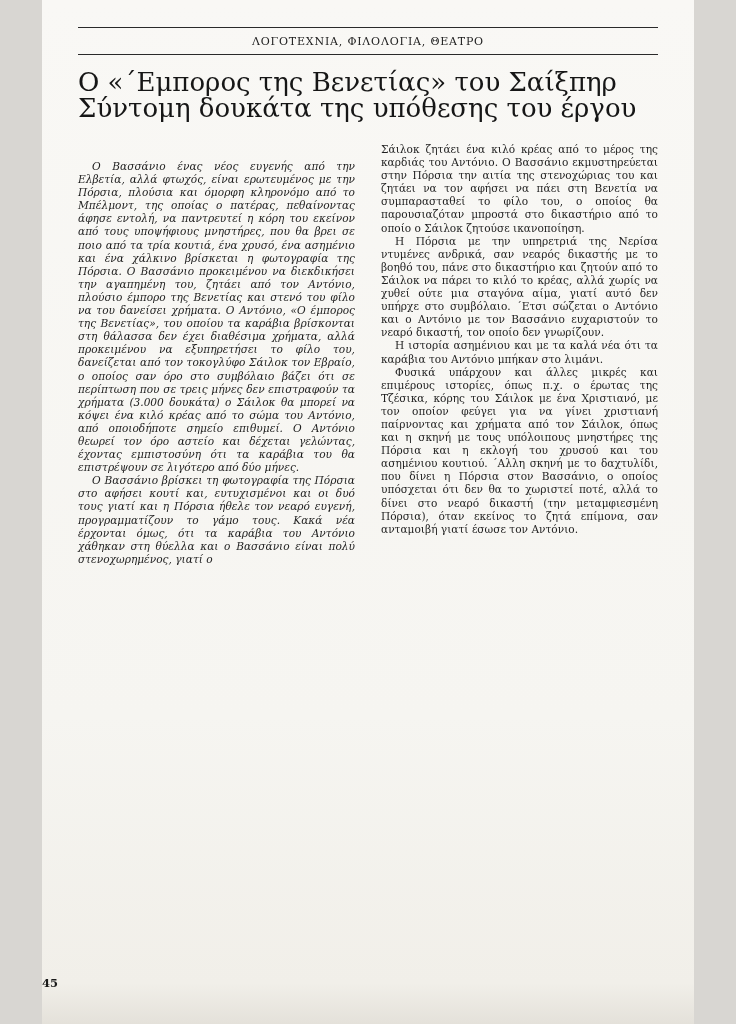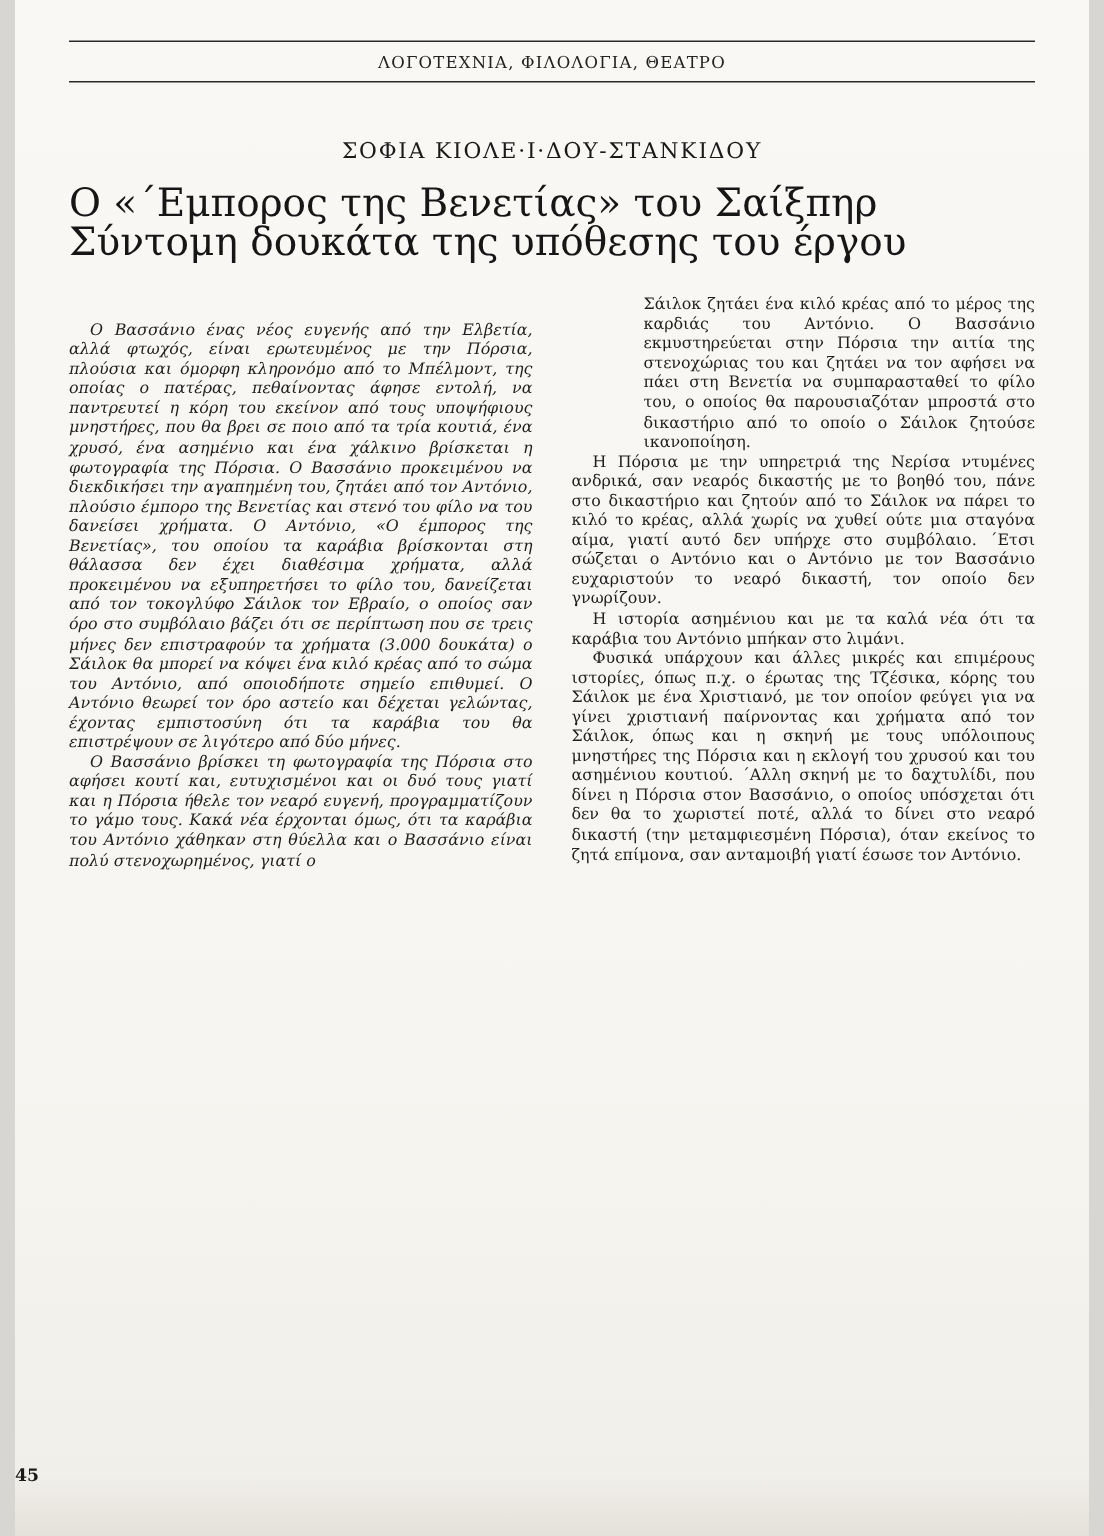--- a/index.html
+++ b/index.html
@@ -3,21 +3,21 @@
 <meta charset="utf-8">
 <style>
   html, body {
     margin: 0;
     padding: 0;
     background: #d8d6d2;
     font-family: "DejaVu Serif", "Liberation Serif", serif;
   }
   .page {
     position: relative;
-    width: 716px;
+    width: 652px;
     height: 1024px;
     margin: 0 auto;
     background: linear-gradient(180deg, #f9f8f5 0%, #f6f5f1 70%, #f1efe9 96%, #e4e1da 100%);
     color: #1c1c1c;
     overflow: hidden;
     box-sizing: border-box;
   }
   .content {
     padding: 0 36px;
   }
@@ -60,42 +60,41 @@
     font-size: 10.6px;
     line-height: 13.1px;
     text-align: justify;
     color: #1e1e1e;
   }
   .col-left { padding-top: 17px; font-style: italic; }
   .col p {
     margin: 0;
   }
   .col p.indent { text-indent: 14px; }
-  .col p.no-indent { text-indent: 0; margin-left: 48px; }
+  .col p.no-indent { text-indent: 0; }
   .page-number {
     position: absolute;
     left: 0;
     right: 0;
     bottom: 34px;
     font-weight: bold;
     font-size: 11.5px;
     color: #1a1a1a;
   }
 </style>
 </head>
 <body>
 
 <div class="page">
   <div class="content">
 
     <div class="rule rule-top"></div>
     <div class="running-head">ΛΟΓΟΤΕΧΝΙΑ, ΦΙΛΟΛΟΓΙΑ, ΘΕΑΤΡΟ</div>
     <div class="rule rule-bottom"></div>
 
-    <div class="author">ΣΟΦΙΑ ΚΙΟΛΕ·Ι·ΔΟΥ-ΣΤΑΝΚΙΔΟΥ</div>
 
     <h1 class="title">
       <span style="display:block">Ο «΄Εμπορος της Βενετίας» του Σαίξπηρ</span>
       <span style="display:block">Σύντομη δουκάτα της υπόθεσης του έργου</span>
     </h1>
 
     <div class="columns">
       <div class="col col-left">
         <p class="indent">Ο Βασσάνιο ένας νέος ευγενής από την Ελβετία, αλλά φτωχός, είναι ερωτευμένος με την Πόρσια, πλούσια και όμορφη κληρονόμο από το Μπέλμοντ, της οποίας ο πατέρας, πεθαίνοντας άφησε εντολή, να παντρευτεί η κόρη του εκείνον από τους υποψήφιους μνηστήρες, που θα βρει σε ποιο από τα τρία κουτιά, ένα χρυσό, ένα ασημένιο και ένα χάλκινο βρίσκεται η φωτογραφία της Πόρσια. Ο Βασσάνιο προκειμένου να διεκδικήσει την αγαπημένη του, ζητάει από τον Αντόνιο, πλούσιο έμπορο της Βενετίας και στενό του φίλο να του δανείσει χρήματα. Ο Αντόνιο, «Ο έμπορος της Βενετίας», του οποίου τα καράβια βρίσκονται στη θάλασσα δεν έχει διαθέσιμα χρήματα, αλλά προκειμένου να εξυπηρετήσει το φίλο του, δανείζεται από τον τοκογλύφο Σάιλοκ τον Εβραίο, ο οποίος σαν όρο στο συμβόλαιο βάζει ότι σε περίπτωση που σε τρεις μήνες δεν επιστραφούν τα χρήματα (3.000 δουκάτα) ο Σάιλοκ θα μπορεί να κόψει ένα κιλό κρέας από το σώμα του Αντόνιο, από οποιοδήποτε σημείο επιθυμεί. Ο Αντόνιο θεωρεί τον όρο αστείο και δέχεται γελώντας, έχοντας εμπιστοσύνη ότι τα καράβια του θα επιστρέψουν σε λιγότερο από δύο μήνες.</p>
         <p class="indent">Ο Βασσάνιο βρίσκει τη φωτογραφία της Πόρσια στο αφήσει κουτί και, ευτυχισμένοι και οι δυό τους γιατί και η Πόρσια ήθελε τον νεαρό ευγενή, προγραμματίζουν το γάμο τους. Κακά νέα έρχονται όμως, ότι τα καράβια του Αντόνιο χάθηκαν στη θύελλα και ο Βασσάνιο είναι πολύ στενοχωρημένος, γιατί ο</p>

